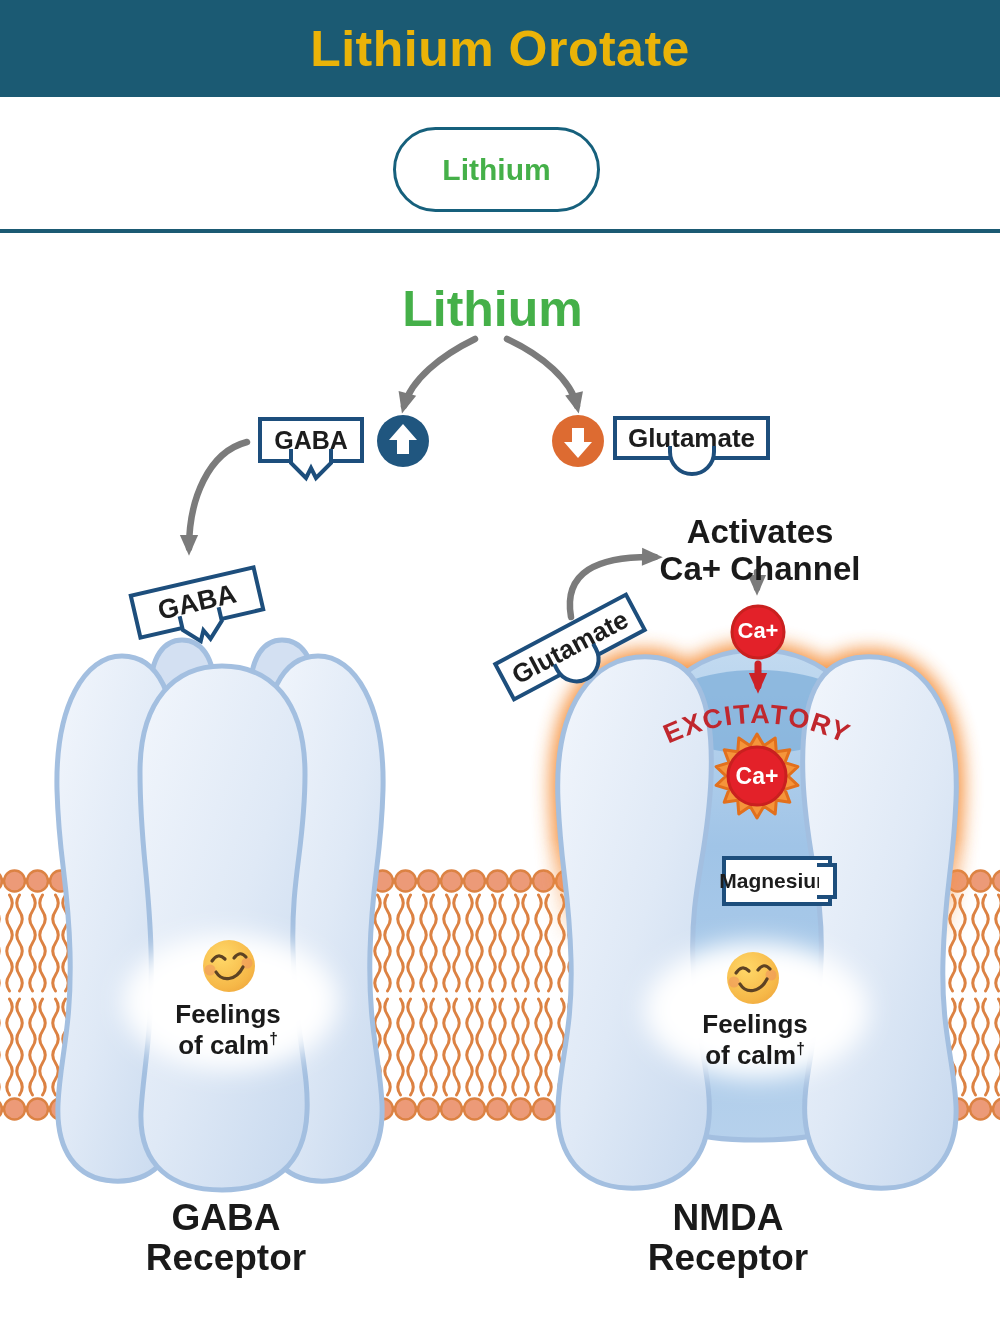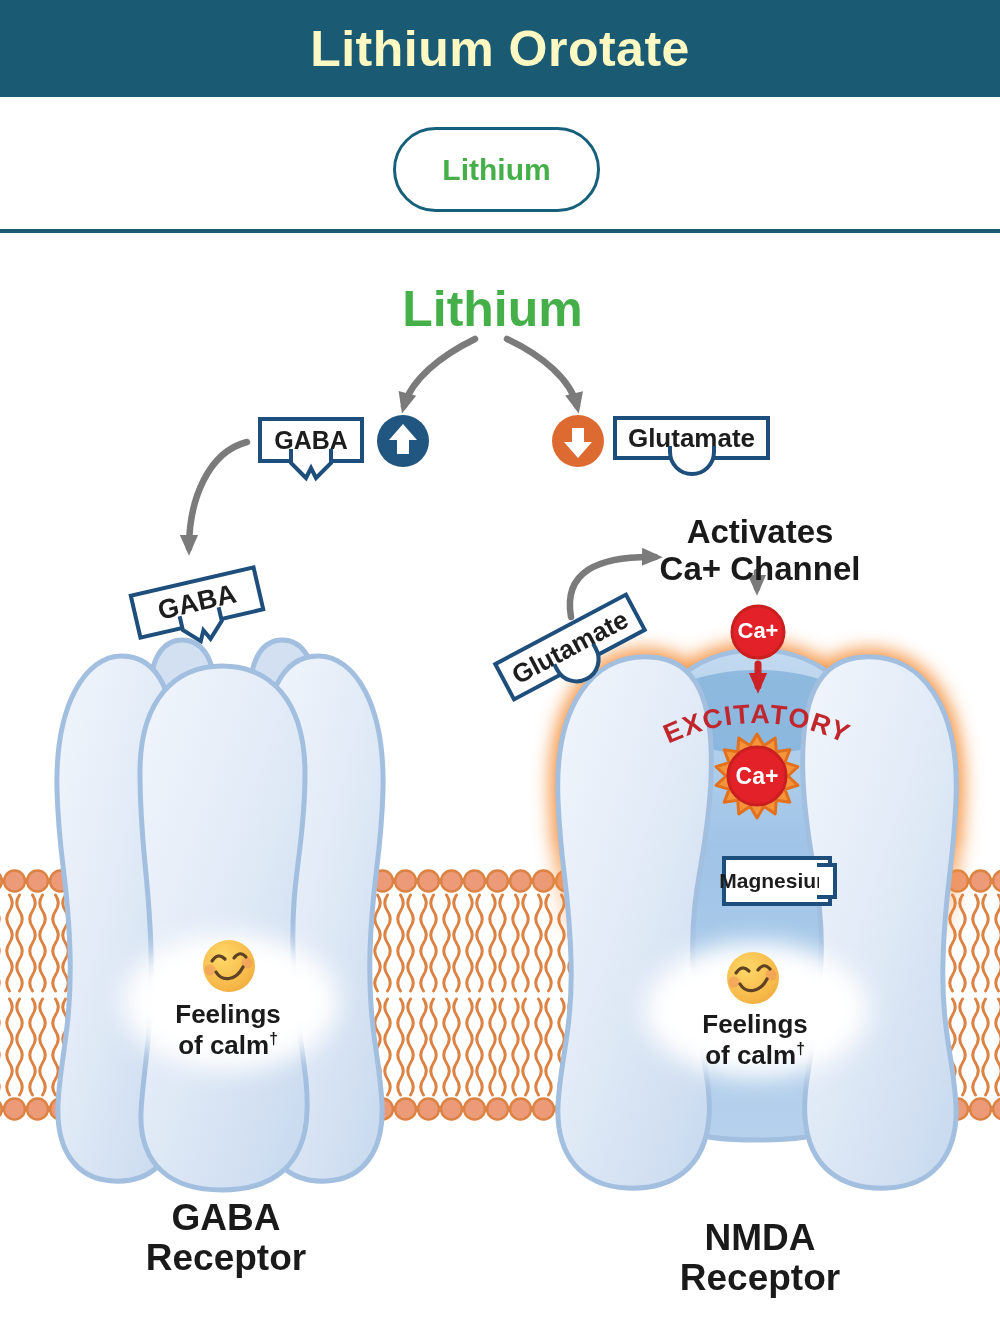--- a/index.html
+++ b/index.html
@@ -6,21 +6,21 @@
   body {
     width:1000px; height:1330px; position:relative; background:#fff;
     font-family:"Liberation Sans", sans-serif; overflow:hidden;
   }
   
   .header {
     position:absolute; left:0; top:0; width:1000px; height:97px;
     background:#1b5a73; display:flex; align-items:center; justify-content:center;
     z-index:20;
   }
-  .header .title { color:#fef9c3; font-size:50px; font-weight:700; letter-spacing:.5px; }
+  .header .title { color:#eab308; font-size:50px; font-weight:700; letter-spacing:.5px; }
   .pill {
     position:absolute; left:393px; top:127px; width:207px; height:85px;
     border:3px solid #16607c; border-radius:44px; background:#fff;
     display:flex; align-items:center; justify-content:center; z-index:20;
     box-sizing:border-box;
   }
   .pill span { color:#45b049; font-size:30px; font-weight:700; }
   .divider { position:absolute; left:0; top:229px; width:1000px; height:4px; background:#1b5a73; z-index:20; }
 
   
@@ -38,21 +38,21 @@
 
   
   .center-text { position:absolute; text-align:center; white-space:pre-line; font-weight:700; color:#1a1a1a; z-index:40; }
   #heading { left:0; width:985px; top:280px; font-size:50px; color:#45b049; }
   #activates { left:655px; width:210px; top:514px; font-size:33px; line-height:1.12; }
   #ca1 { left:726px; top:618px; width:64px; font-size:22px; color:#fff; }
   #ca2 { left:725px; top:763px; width:64px; font-size:23px; color:#fff; }
   #feelL { left:118px; width:220px; top:1000px; font-size:26px; line-height:1.15; }
   #feelR { left:645px; width:220px; top:1010px; font-size:26px; line-height:1.15; }
   #lblL { left:76px; width:300px; top:1198px; font-size:37px; line-height:1.07; }
-  #lblR { left:610px; width:300px; top:1198px; font-size:37px; line-height:1.07;margin-top:20px; }
+  #lblR { left:578px; width:300px; top:1198px; font-size:37px; line-height:1.07; }
   .center-text sup { font-size:60%; }
 
   .tag {
     position:absolute; background:#fff; border:4px solid #1d4e7c; box-sizing:border-box;
     display:flex; align-items:center; justify-content:center;
     font-weight:700; color:#1d1d1d; z-index:30;
   }
   .tag svg.notch { position:absolute; left:50%; top:100%; transform:translate(-50%,-8px); overflow:visible; }
   .tag svg.notch-right { position:absolute; left:100%; top:50%; transform:translate(-9px,-50%); overflow:visible; }
   #gabaTag1 { left:258px; top:417px; width:106px; height:46px; font-size:25px; }

